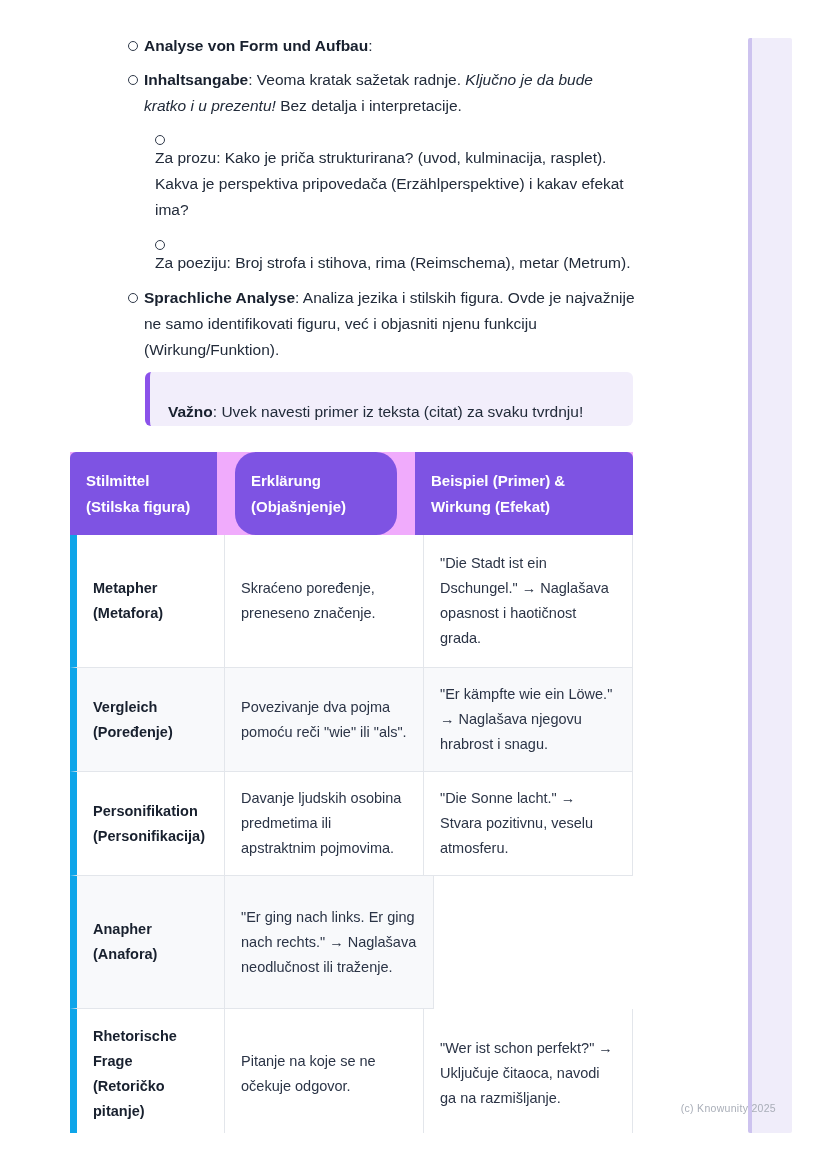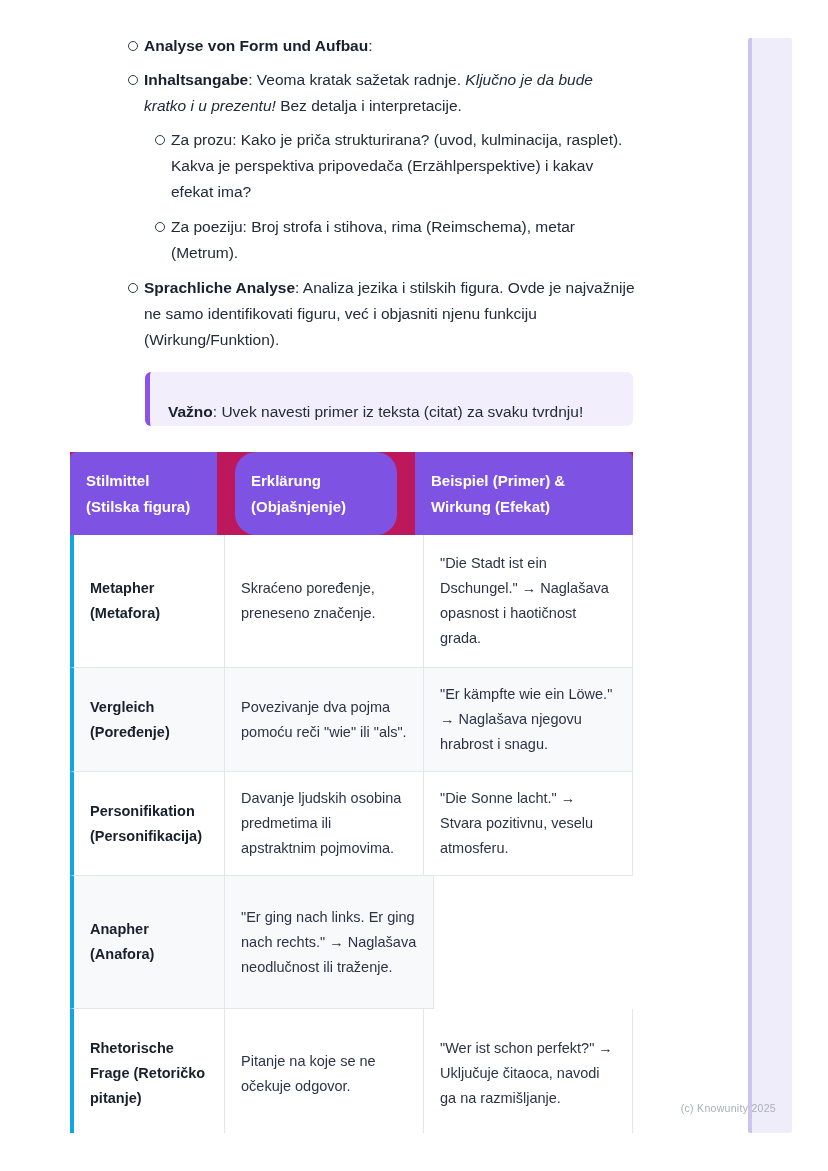--- a/index.html
+++ b/index.html
@@ -8,56 +8,56 @@
     font-family:"Liberation Sans", sans-serif; color:#1f2937;
     -webkit-font-smoothing:antialiased; overflow:hidden;
   }
   .clip { position:absolute; left:0; top:0; width:828px; height:1133px; overflow:hidden; }
   .content { position:absolute; left:70px; top:0; width:563px; }
 
   
   .bullets { position:absolute; top:33px; left:58px; width:508px; }
   .b-item { display:flex; font-size:15.5px; line-height:26px; color:#222b3a; }
   .b-item.l1 { margin-bottom:8px; }
-  .b-item.l2 { padding-left:27px; margin-bottom:9px; }
+  .b-item.l2 { padding-left:27px; margin-bottom:9px;flex-direction:column; }
   .b-item.gap-top { margin-top:1px; }
   .marker {
     flex:0 0 auto; width:8px; height:8px; border:1.5px solid #303a4a;
     border-radius:50%; margin:8px 6px 0 0; background:transparent;
   }
   .b-text { flex:1 1 auto; }
   .b-text b { color:#18202e; }
 
   
   .callout {
     position:absolute; top:372px; left:75px; width:488px; height:53px;
     box-sizing:border-box; background:#f2eefb; border-left:5px solid #8b52ea;
     border-radius:6px; padding:27px 18px; font-size:15.5px; line-height:26px;
     color:#222b3a;
   }
   .callout b { color:#18202e; }
 
   
   .tbl { position:absolute; top:452px; left:0; width:563px; font-size:14.5px; line-height:25px; }
   .tr { display:flex; }
-  .tr.head { gap:18px; background:#be185d; }
+  .tr.head { gap:18px; background:#f0abfc; }
   .th {
     box-sizing:border-box; background:#7e53e3; color:#ffffff; font-weight:bold;
     font-size:15px; line-height:26px; padding:14px 16px; min-height:83px;
     display:flex; flex-direction:column; justify-content:center;
   }
   .th.c1 { width:155px; border-top-left-radius:6px; }
   .th.c2 { width:171px;border-radius:21px; }
   .th.c3 { width:231px; border-top-right-radius:6px; }
   .td {
     box-sizing:border-box; padding:14px 16px; border-right:1px solid #e3e6eb;
     border-bottom:1px solid #e3e6eb; display:flex; flex-direction:column;
     justify-content:center; color:#2b3446;
   }
-  .td.c1 { width:155px; border-left:4px solid #0ea5e9; font-weight:bold; color:#18202e; }
+  .td.c1 { width:155px; border-left:7px solid #0ea5e9; font-weight:bold; color:#18202e; }
   .td.c2 { width:199px; }
   .td.c3 { width:209px; }
   .tr.r0 .td { min-height:133px; }
   .tr.r1 .td { min-height:104px; background:#f8f9fb; }
   .tr.r2 .td { min-height:103px; }
   .tr.r3 .td { min-height:133px; background:#f8f9fb; }
   .tr.r4 .td { min-height:130px; }
 
   
   .strip {

